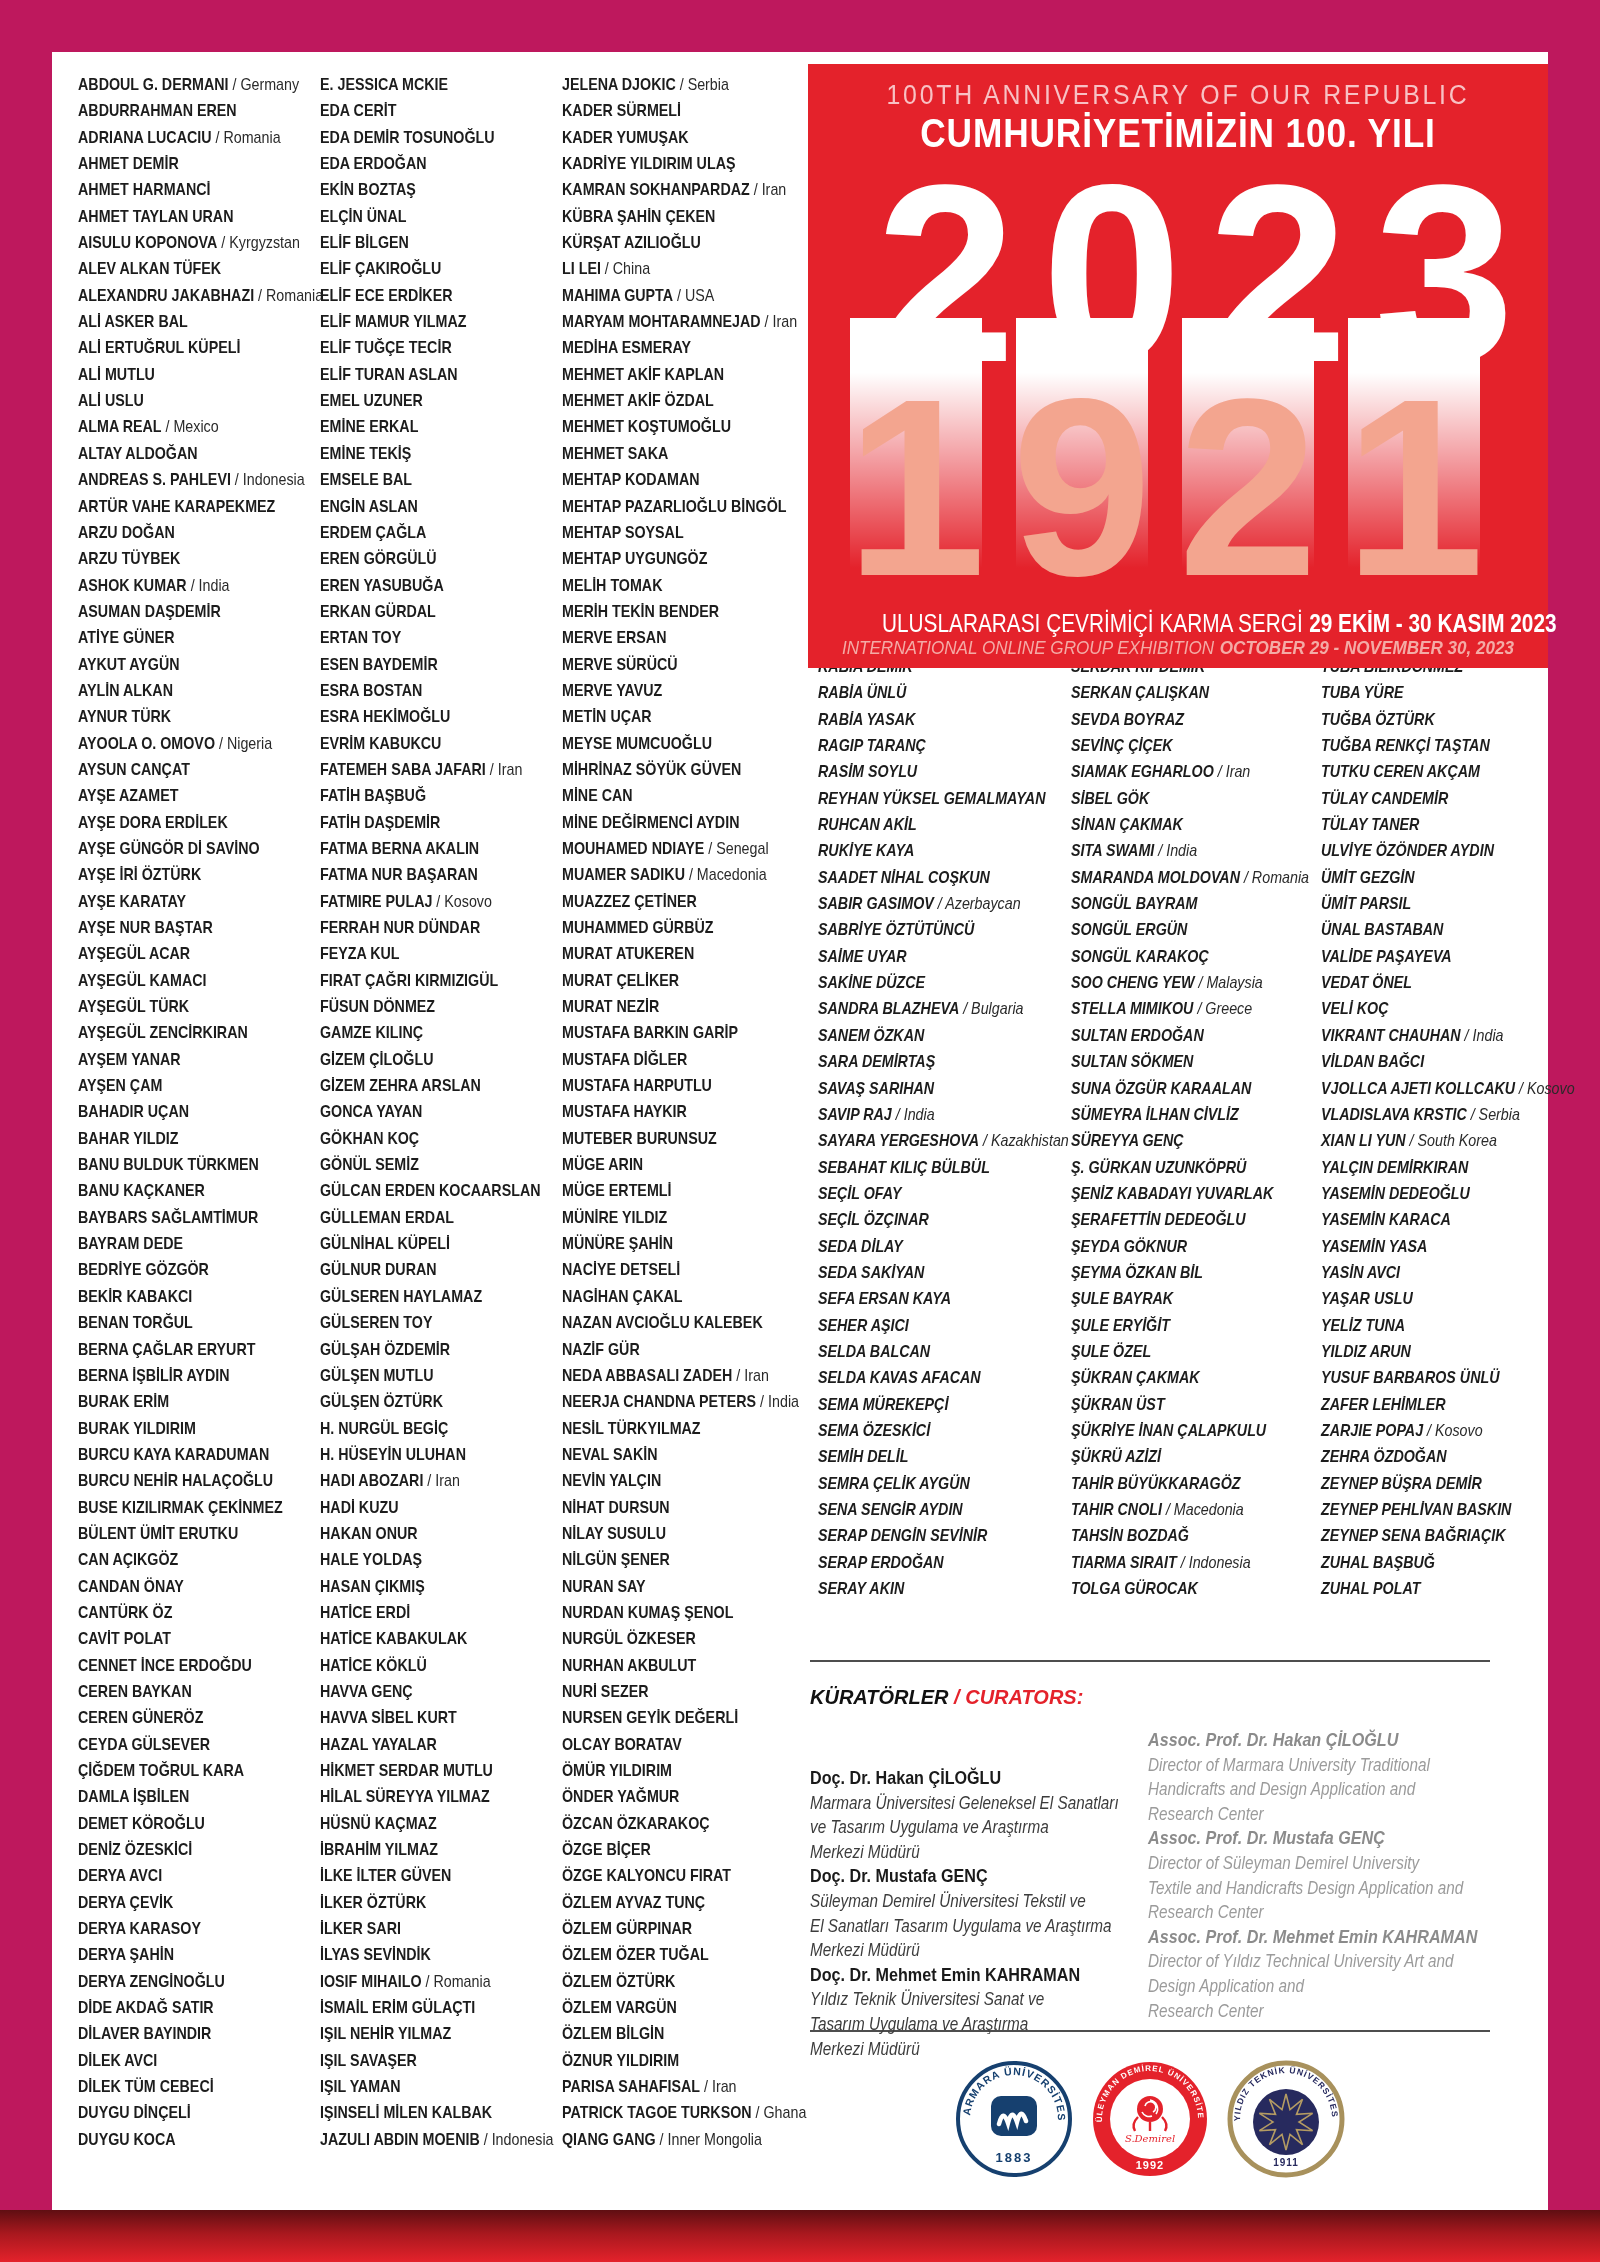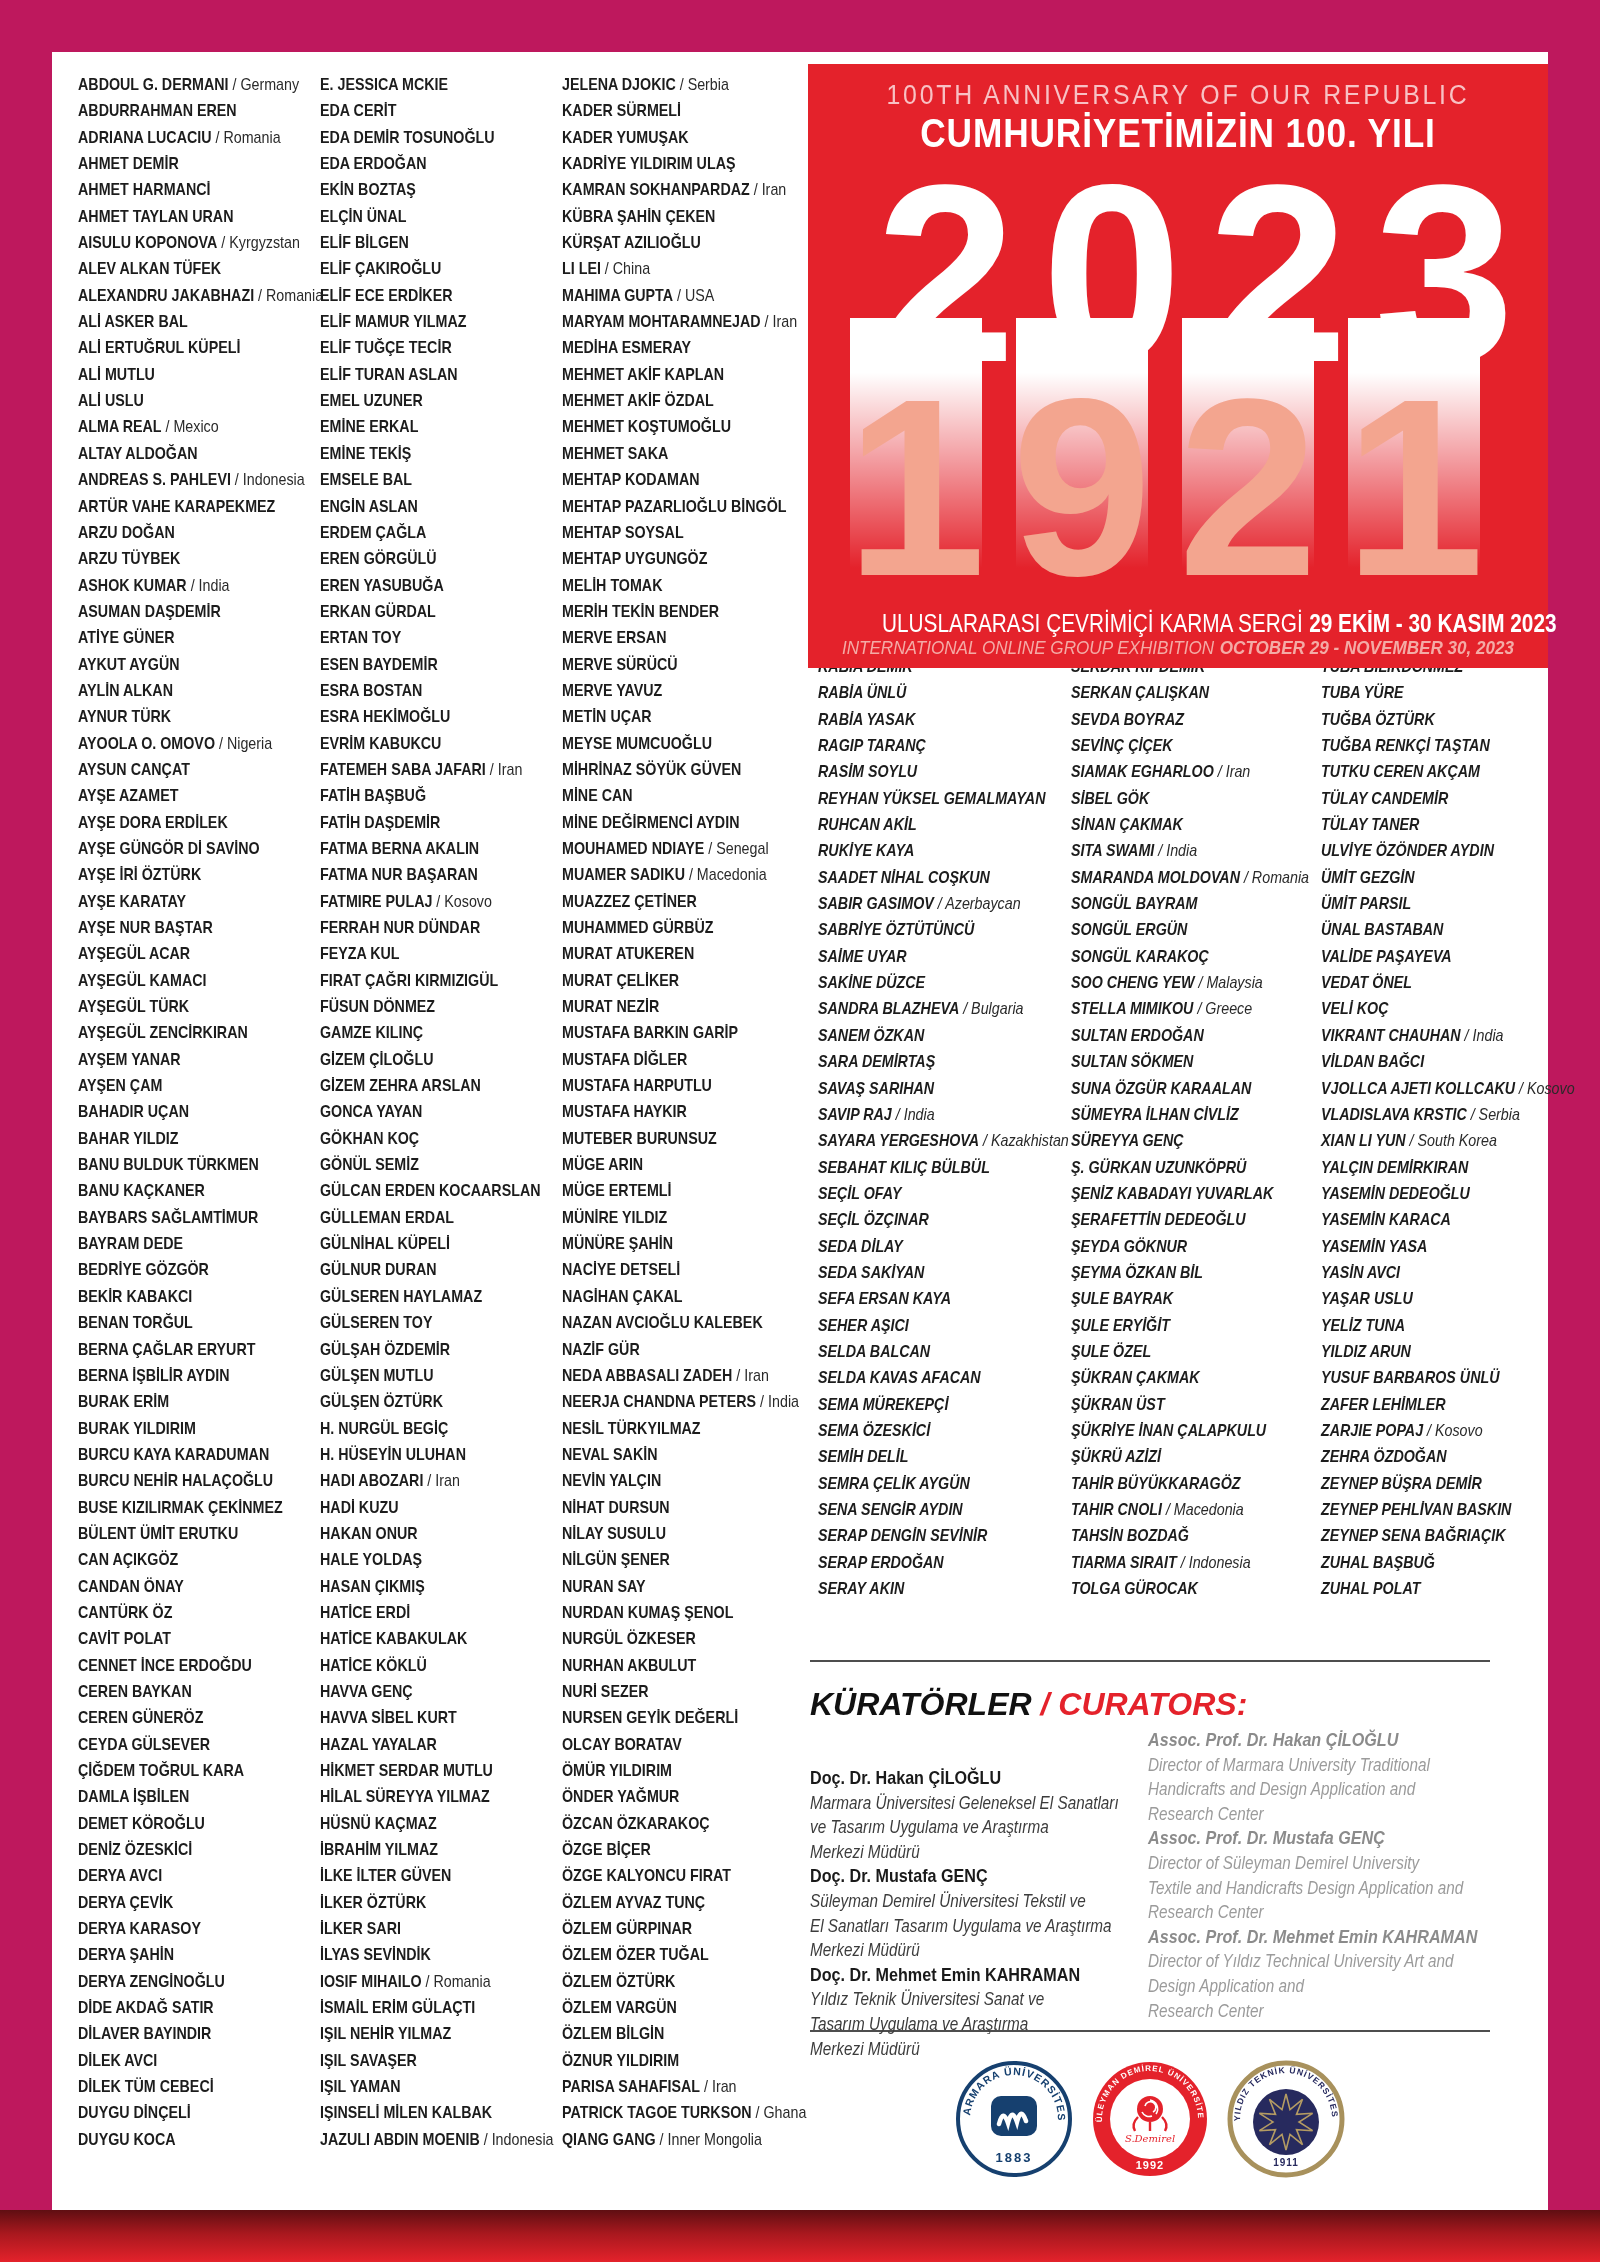--- a/index.html
+++ b/index.html
@@ -37,21 +37,21 @@
   .sub2{position:absolute;top:574px;left:0;width:100%;text-align:center;font-size:18px;font-style:italic;
         color:#f4aba6;transform:scaleX(.95);white-space:nowrap;}
   .sub2 b{font-weight:700;margin-left:6px;}
 
   
   .divider{position:absolute;left:758px;width:680px;height:0;border-top:2px solid #4d4d4d;}
   .div1{top:1608px;}
   .div2{top:1978px;}
 
   
-  .cur-heading{position:absolute;left:758px;top:1634px;font-size:32px;font-weight:700;
+  .cur-heading{position:absolute;left:758px;top:1634px;font-size:20px;font-weight:700;
         font-style:italic;color:#111111;white-space:nowrap;}
   .cur-heading .sep,.cur-heading .en{color:#e4222b;}
   .cur-col{position:absolute;top:1676px;}
   .cur-tr{left:758px;width:340px;margin-top:38px;}
   .cur-en{left:1096px;width:400px;}
   .cur-name{height:24.6px;line-height:24.6px;font-size:19px;font-weight:700;color:#1a1a1a;
         white-space:nowrap;transform:scaleX(.85);transform-origin:0 50%;}
   .cur-line{height:24.6px;line-height:24.6px;font-size:18px;font-style:italic;color:#3c3c3c;
         white-space:nowrap;transform:scaleX(.85);transform-origin:0 50%;}
   .cur-en .cur-name{color:#8b8b8b;font-style:italic;}

